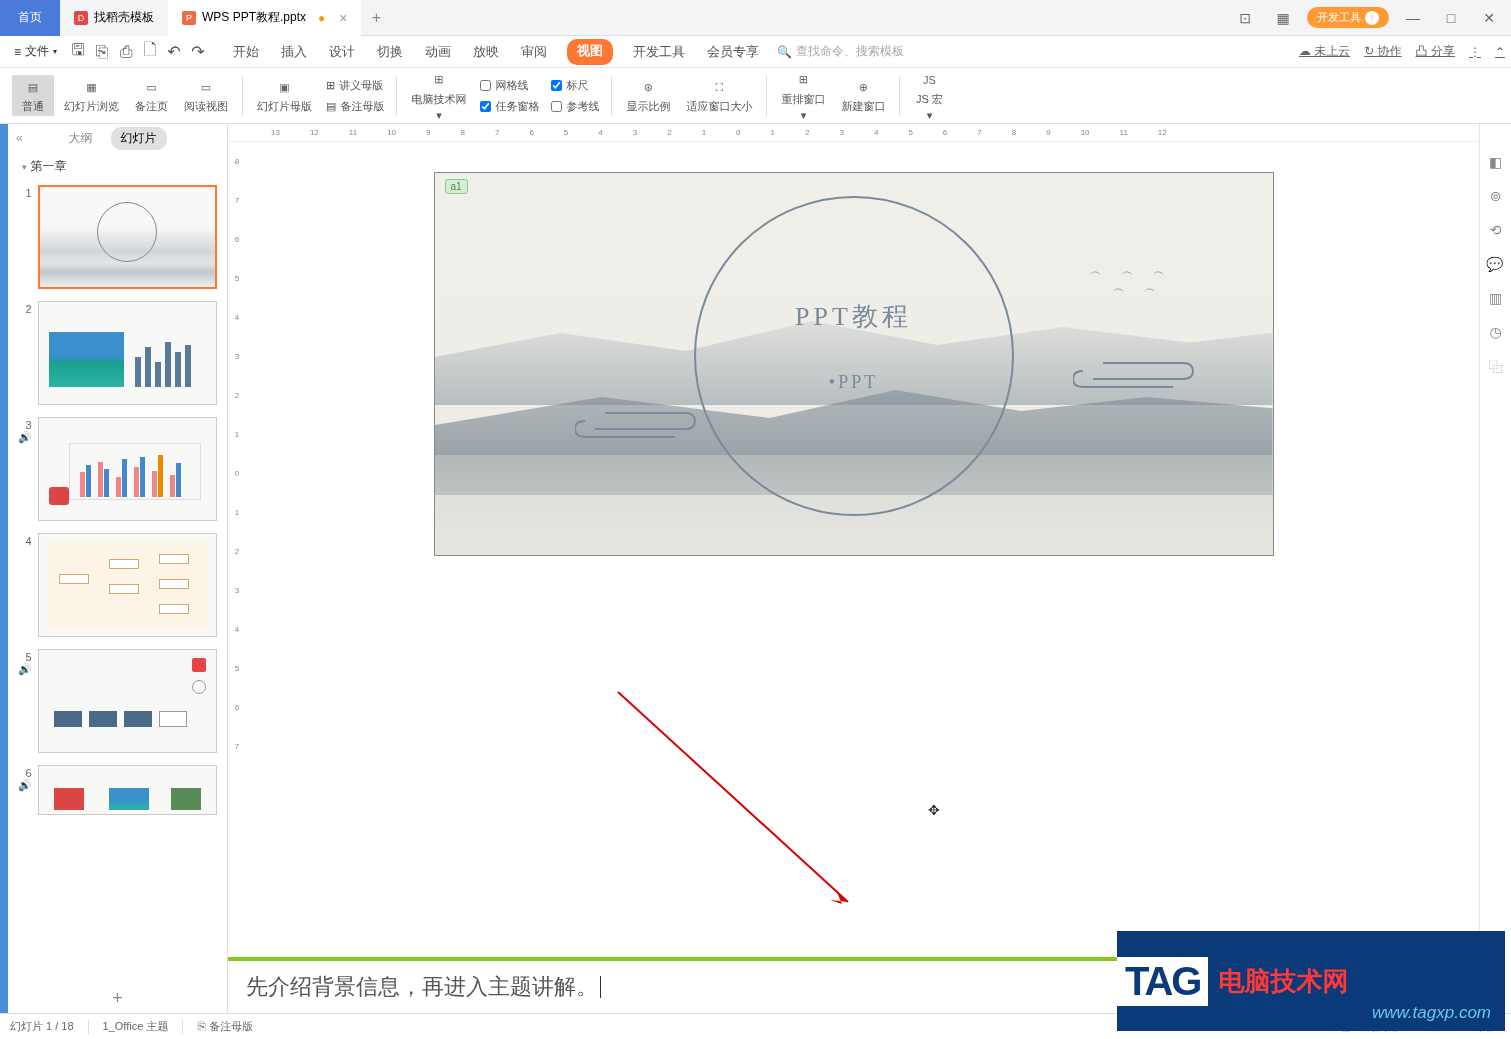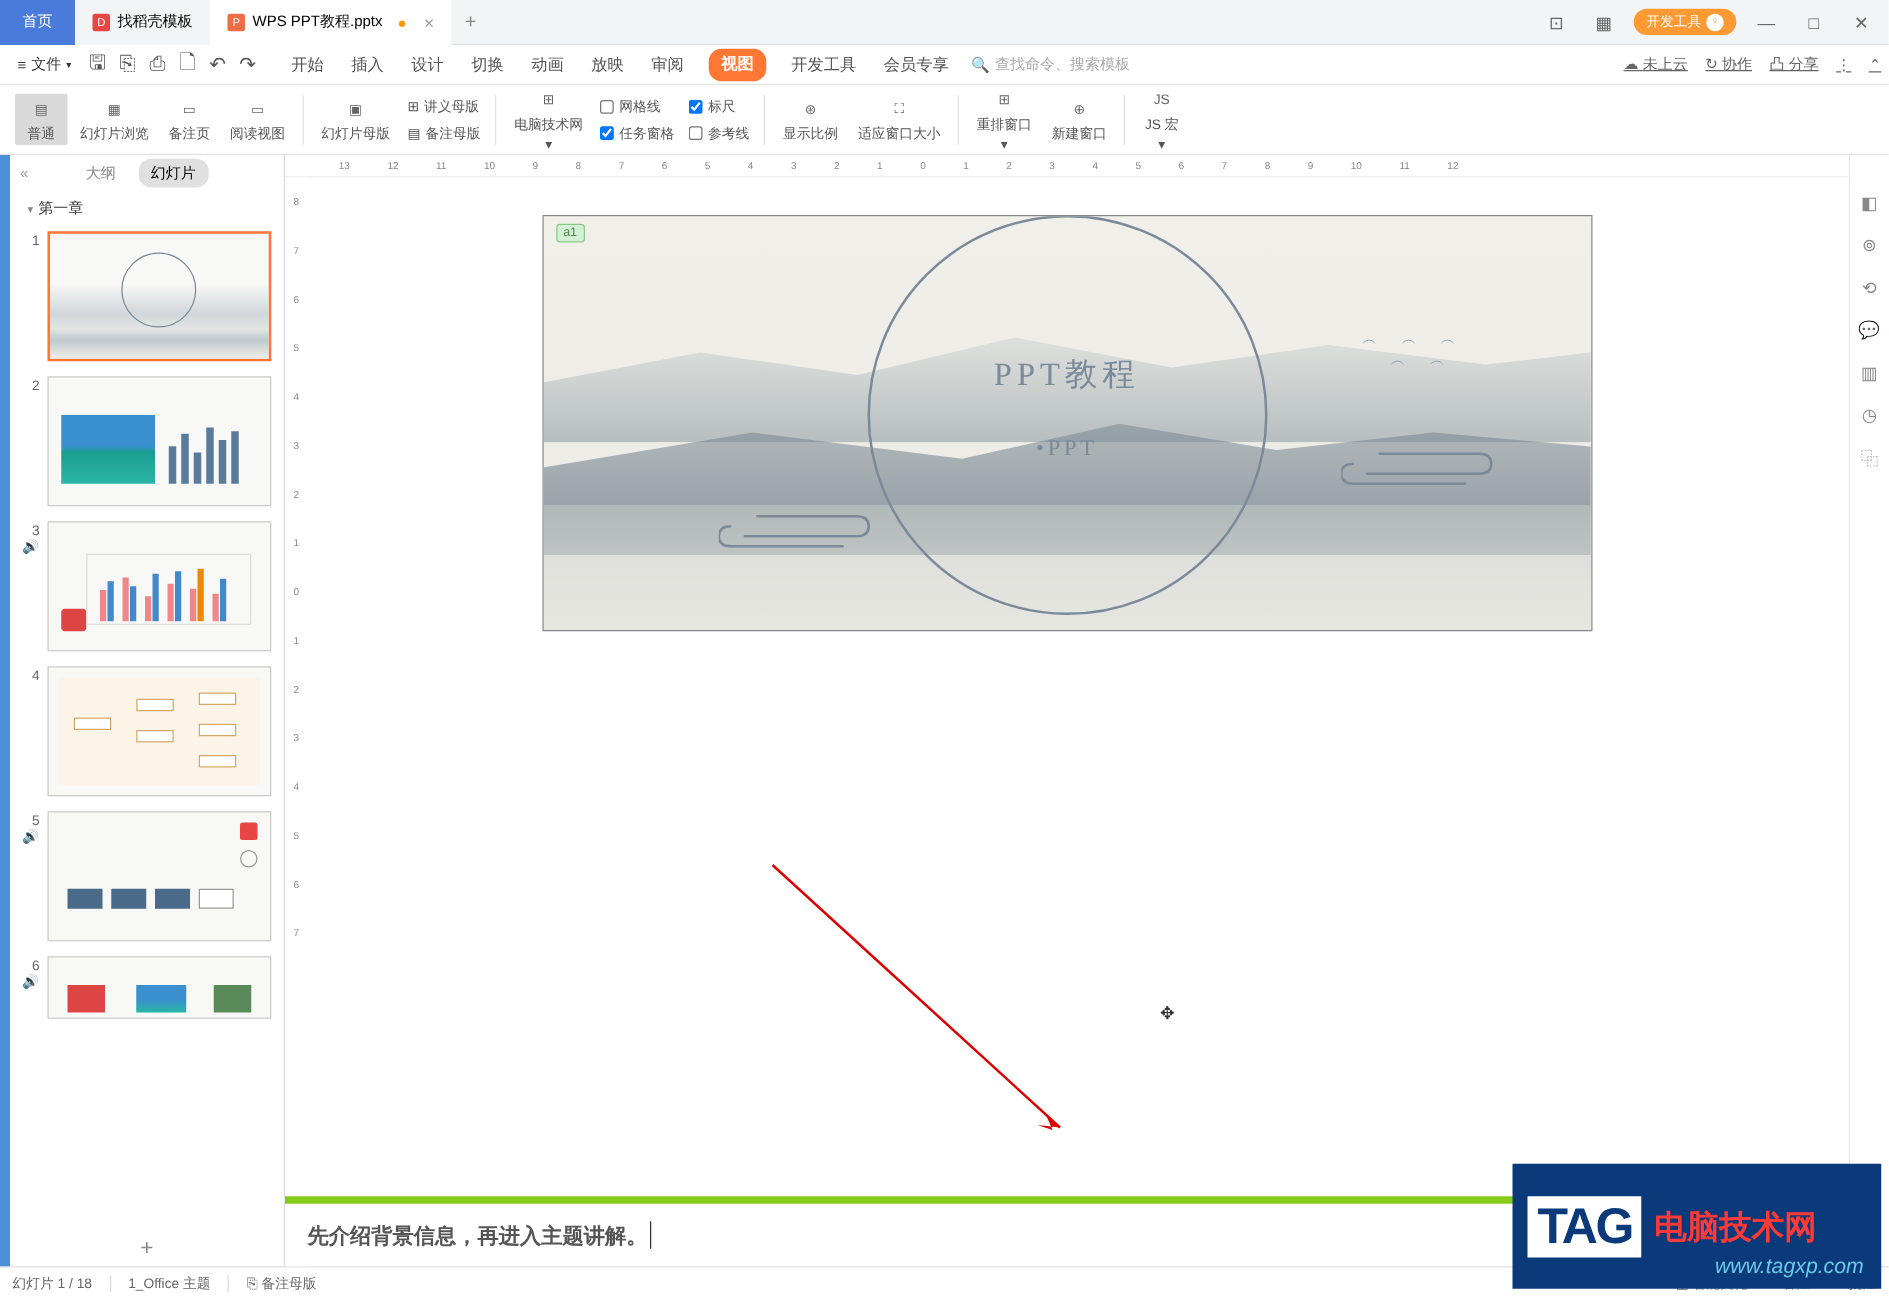--- a/index.html
+++ b/index.html
@@ -77,21 +77,21 @@
 
 .t5-step { position: absolute; bottom: 25px; width: 28px; height: 16px; background: #4a6a8a; }
 
 
 .editor { flex: 1; display: flex; flex-direction: column; background: #fff; position: relative; }
 .ruler-h { height: 18px; background: #fff; border-bottom: 1px solid #eee; font-size: 8px; color: #888; display: flex; align-items: center; padding-left: 28px; overflow: hidden;}
 .ruler-h span { margin: 0 15px; }
 .ruler-v { position: absolute; left: 0; top: 18px; bottom: 0; width: 18px; background: #fff; font-size: 8px; color: #888; display: flex; flex-direction: column; align-items: center; }
 .ruler-v span { margin: 15px 0; }
 .canvas-wrap { flex: 1; display: flex; align-items: flex-start; justify-content: center; padding: 30px 30px 0 30px; position: relative; }
-.slide { width: 840px; height: 333px; background: linear-gradient(180deg, #f0efe9, #ebeae4); border: 1px solid #888; position: relative; overflow: hidden; }
+.slide { width: 840px; height: 384px; background: linear-gradient(180deg, #f0efe9, #ebeae4); border: 1px solid #888; position: relative; overflow: hidden; }
 .slide-tag { position: absolute; left: 10px; top: 6px; background: #d4f0d4; border: 1px solid #8ac88a; padding: 1px 5px; font-size: 10px; color: #4a8a4a; border-radius: 3px; }
 .mountains { position: absolute; inset: 0; }
 .mtn-layer { position: absolute; left: 0; right: 0; }
 .mtn1 { bottom: 150px; height: 120px; background: linear-gradient(180deg, transparent, rgba(130,145,155,0.5)); clip-path: polygon(0 60%, 15% 40%, 30% 55%, 45% 30%, 60% 50%, 75% 35%, 90% 48%, 100% 40%, 100% 100%, 0 100%); }
 .mtn2 { bottom: 60px; height: 140px; background: linear-gradient(180deg, rgba(120,135,148,0.4), rgba(100,115,128,0.7)); clip-path: polygon(0 50%, 20% 30%, 40% 45%, 55% 25%, 70% 40%, 85% 30%, 100% 38%, 100% 100%, 0 100%); }
 .mtn3 { bottom: 0; height: 100px; background: linear-gradient(180deg, rgba(200,205,200,0.5), rgba(230,230,225,0.9)); }
 .birds { position: absolute; right: 100px; top: 90px; color: #8a9aa8; font-size: 12px; letter-spacing: 8px; }
 .circle-main { position: absolute; left: 50%; top: 48%; transform: translate(-50%,-50%); width: 320px; height: 320px; border: 2px solid #7a8a9a; border-radius: 50%; }
 .ppt-title { position: absolute; left: 50%; top: 33%; transform: translateX(-50%); font-size: 26px; color: #7a8a9a; letter-spacing: 4px; font-family: "SimSun", serif; }
 .ppt-sub { position: absolute; left: 50%; top: 48%; transform: translateX(-50%); font-size: 18px; color: #7a8a9a; letter-spacing: 3px; font-family: "SimSun", serif; margin-top: 16px; }
@@ -99,34 +99,34 @@
 .cloud svg { width: 100%; height: 38px; }
 .cloud1 { left: 140px; top: 238px; }
 .cloud2 { right: 70px; top: 188px; }
 
 .arrow { position: absolute; left: 380px; top: 540px; pointer-events: none; }
 .arrow-line { stroke: #d00; stroke-width: 2; fill: none; }
 .arrow-head { fill: #d00; }
 .move-cursor { position: absolute; left: 700px; top: 660px; font-size: 14px; color: #333; }
 
 
-.notes { height: 56px; border-top: 6px solid #84cc16; padding: 12px 18px; font-size: 17px; color: #555; display: flex; align-items: center; position: relative; font-weight: bold; }
+.notes { height: 56px; border-top: 4px solid #84cc16; padding: 12px 18px; font-size: 22px; color: #555; display: flex; align-items: center; position: relative; }
 .notes .cursor { border-right: 1px solid #333; height: 22px; margin-left: 2px; }
 
 
 .right-strip { width: 32px; border-left: 1px solid #e5e5e5; display: flex; flex-direction: column; align-items: center; gap: 18px; padding-top: 30px; }
 .right-strip .ico { color: #888; font-size: 14px; cursor: pointer; }
 
 
 .statusbar { height: 26px; border-top: 1px solid #ddd; display: flex; align-items: center; font-size: 11px; color: #666; padding: 0 10px; gap: 14px; }
 .statusbar .sep { width: 1px; height: 14px; background: #ddd; }
 .statusbar-right { margin-left: auto; display: flex; align-items: center; gap: 10px; }
 
 
-.tagbox { position: absolute; right: 6px; bottom: 8px; width: 295px; height: 100px; background: #0a3a7a; display: flex; align-items: center; padding: 8px 12px; z-index: 100; }
+.tagbox { position: absolute; right: 6px; bottom: 8px; width: 388px; height: 100px; background: #0a3a7a; display: flex; align-items: center; padding: 8px 0; z-index: 100; }
 .tagbox .tag-logo { background: #fff; color: #0a3a7a; font-size: 40px; font-weight: 900; padding: 2px 8px; font-family: Arial; letter-spacing: -2px; }
 .tagbox .cn { color: #ff3838; font-size: 26px; font-weight: bold; margin-left: 10px; font-family: "SimHei"; }
 .tagbox .url { position: absolute; right: 14px; bottom: 8px; color: #6ac8e8; font-size: 17px; font-style: italic; }
 
 input[type=checkbox] { width: 11px; height: 11px; }
 </style>
 </head>
 <body>
 
 <div class="titlebar">

